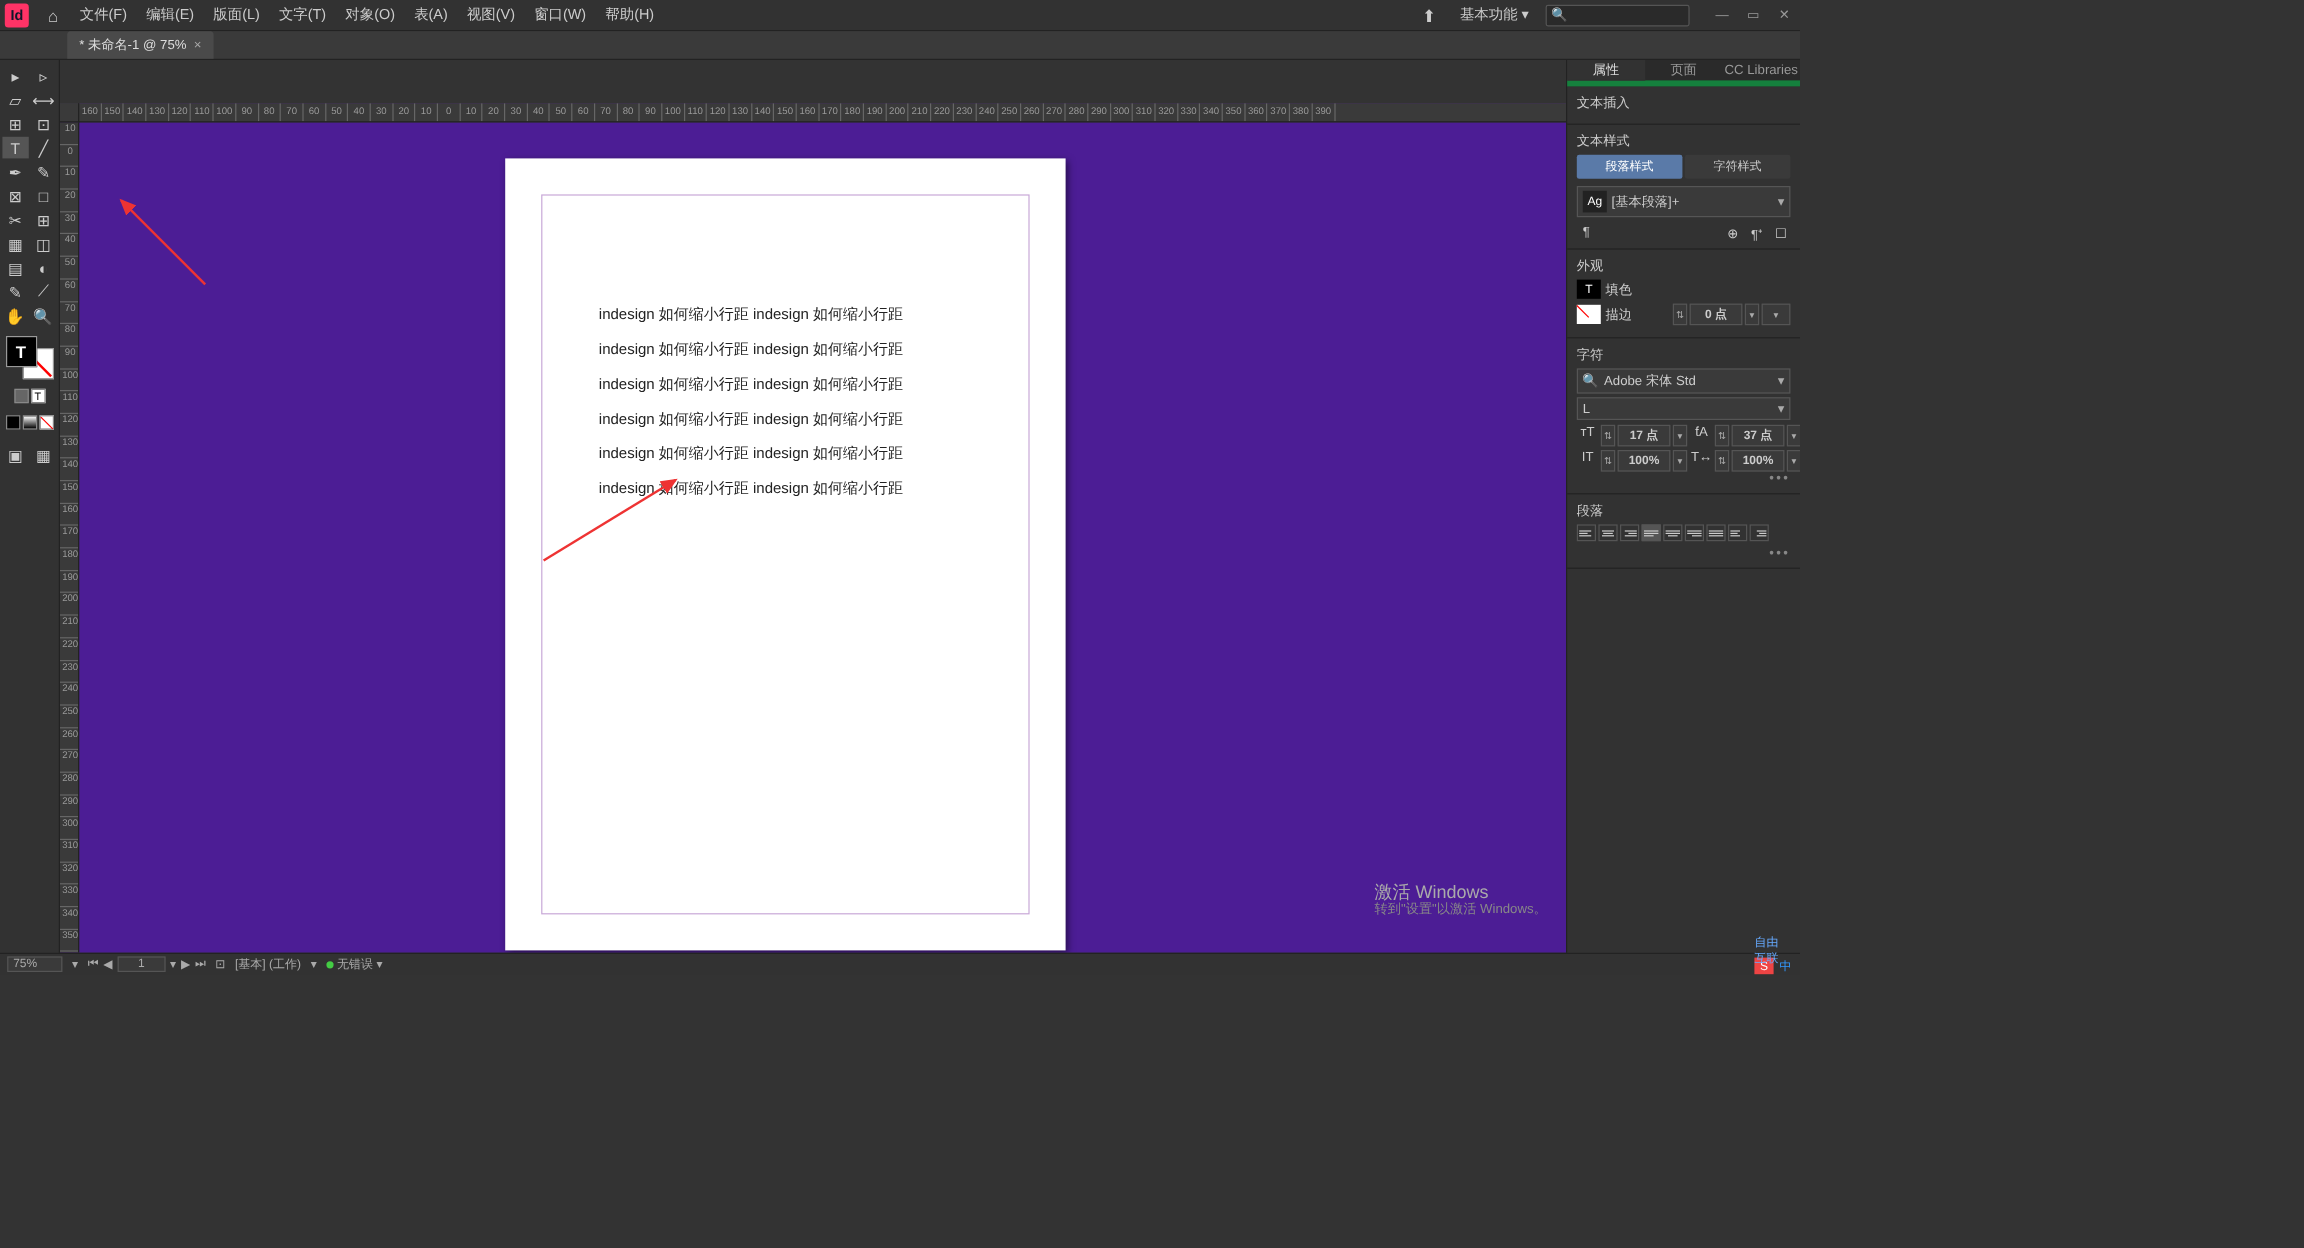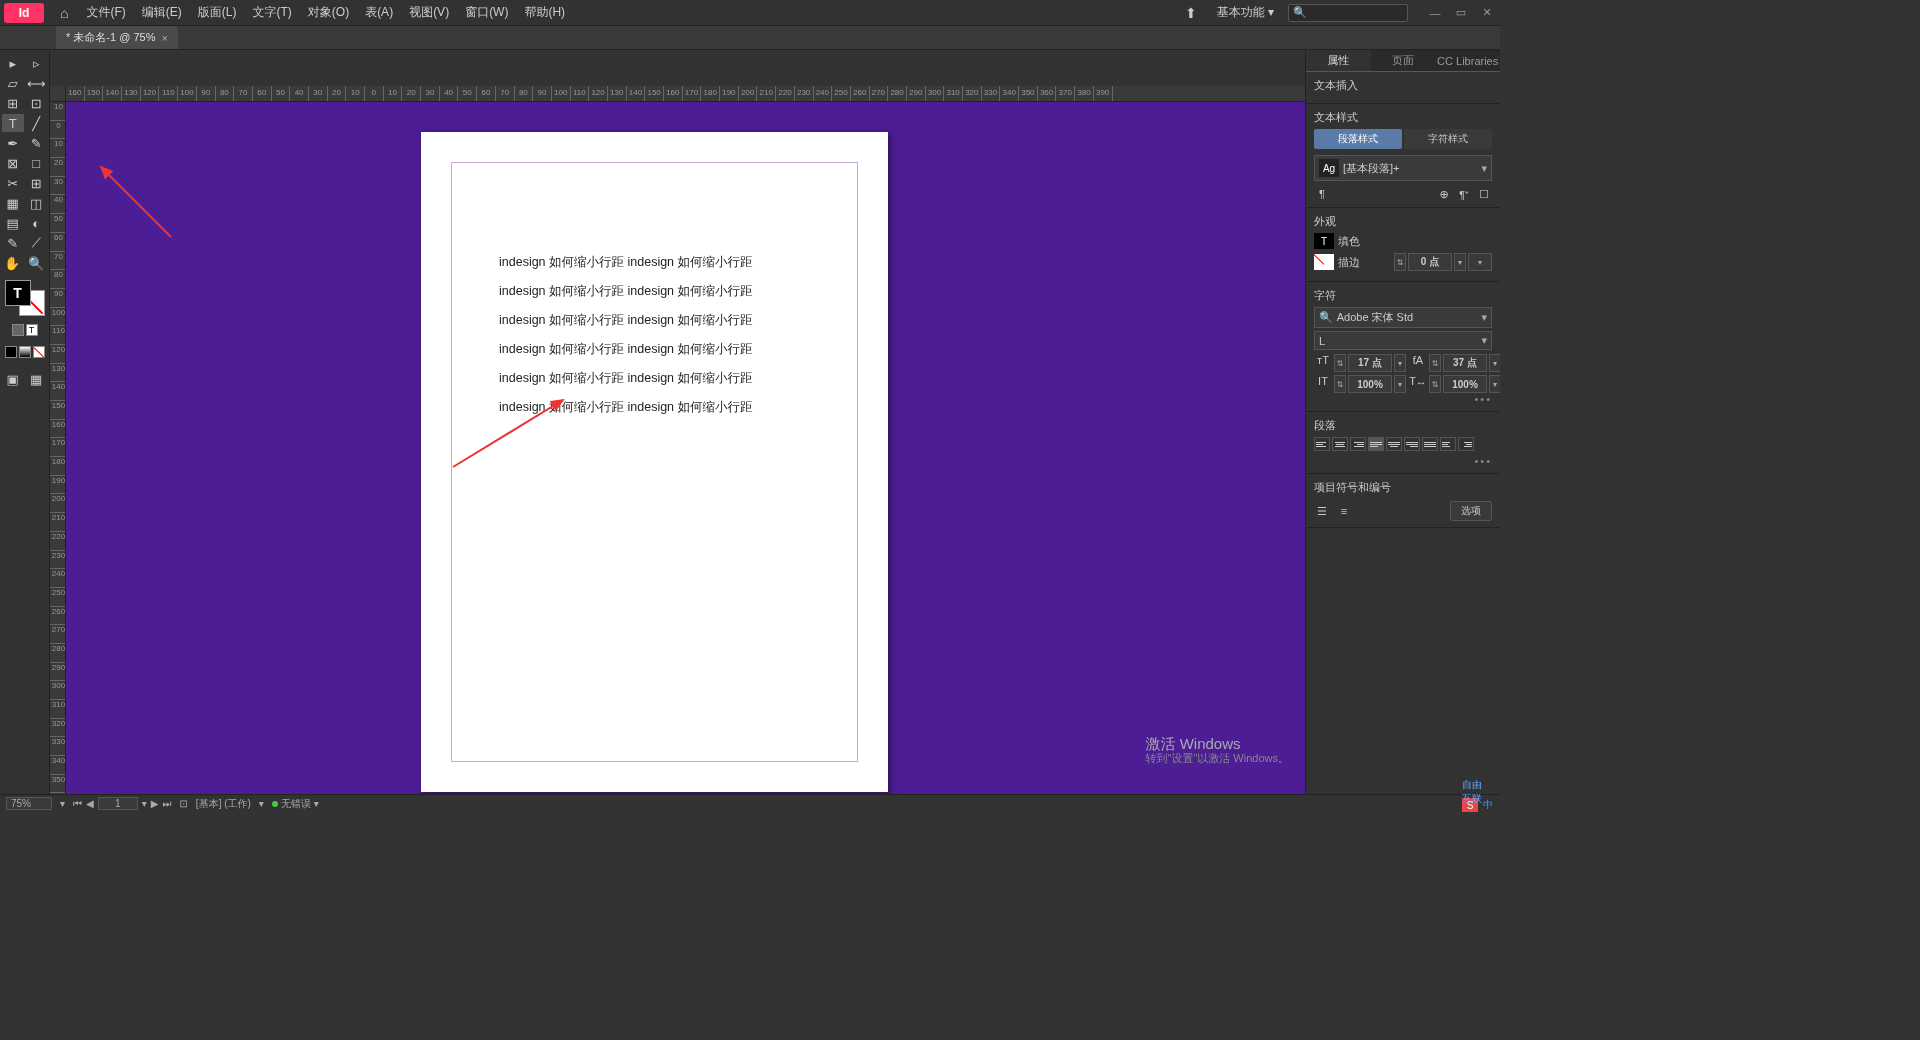--- a/index.html
+++ b/index.html
@@ -1,20 +1,20 @@
 <!DOCTYPE html>
 <html><head>
 <meta charset="utf-8">
 <style>
 * { margin: 0; padding: 0; box-sizing: border-box; font-family: "Microsoft YaHei", sans-serif; user-select: none; }
 body { background: #333; width: 1500px; height: 812px; overflow: hidden; color: #ccc; font-size: 11px; }
 
 
 .menubar { height: 26px; background: #323232; display: flex; align-items: center; padding: 0 4px; border-bottom: 1px solid #222; }
-.app-icon { width: 40px; height: 20px; background: #ff3366; border-radius: 3px; display: flex; align-items: center; justify-content: center; color: #ffffff; font-weight: bold; font-size: 12px; margin-right: 6px; }
+.app-icon { width: 20px; height: 20px; background: #ff3366; border-radius: 3px; display: flex; align-items: center; justify-content: center; color: #0f172a; font-weight: bold; font-size: 12px; margin-right: 6px; }
 .home-icon { color: #ccc; font-size: 14px; margin: 0 10px; cursor: pointer; }
 .menus { display: flex; }
 .menu-item { padding: 4px 8px; color: #ccc; font-size: 12px; cursor: pointer; }
 .menubar-right { margin-left: auto; display: flex; align-items: center; gap: 8px; }
 .share-icon { color: #ccc; font-size: 14px; padding: 0 6px; cursor: pointer; }
 .workspace-dd { color: #ccc; font-size: 12px; padding: 2px 6px; cursor: pointer; }
 .search-box { width: 120px; height: 18px; background: #2a2a2a; border: 1px solid #555; border-radius: 2px; padding: 0 4px; color: #999; font-size: 11px; display: flex; align-items: center; }
 .win-btns { display: flex; gap: 8px; margin-left: 10px; }
 .win-btn { width: 18px; height: 14px; display: flex; align-items: center; justify-content: center; color: #999; cursor: pointer; font-size: 11px; }
 
@@ -62,21 +62,21 @@
 .text-content { position: absolute; top: 116px; left: 78px; right: 78px; color: #222; font-size: 12.5px; font-family: "SimSun", serif; line-height: 29px; }
 .text-line { white-space: nowrap; }
 
 
 .arrow { position: absolute; pointer-events: none; }
 .arrow1 { left: 30px; top: 60px; }
 .arrow2 { left: 382px; top: 290px; }
 
 
 .rightpanel { width: 195px; background: #323232; border-left: 1px solid #222; display: flex; flex-direction: column; font-size: 11px; }
-.panel-tabs { display: flex; height: 22px; background: #2a2a2a; border-bottom: 1px solid #15803d; }
+.panel-tabs { display: flex; height: 22px; background: #2a2a2a; border-bottom: 5px solid #15803d; }
 .ptab { flex: 1; display: flex; align-items: center; justify-content: center; color: #999; cursor: pointer; font-size: 11px; }
 .ptab.active { background: #323232; color: #ddd; border-bottom: 1px solid #323232; }
 .section { border-bottom: 1px solid #222; padding: 6px 8px; }
 .sec-title { color: #ccc; font-size: 11px; margin-bottom: 4px; }
 .style-tabs { display: flex; gap: 2px; margin-bottom: 6px; }
 .stab { flex: 1; text-align: center; padding: 3px 0; background: #3a3a3a; color: #ccc; cursor: pointer; font-size: 10px; border-radius: 2px; }
 .stab.active { background: #5a7aa8; color: #fff; }
 .style-dd { display: flex; align-items: center; background: #3a3a3a; border: 1px solid #555; padding: 3px 4px; gap: 4px; }
 .style-dd-icon { width: 20px; height: 18px; background: #222; color: #fff; display: flex; align-items: center; justify-content: center; font-size: 10px; }
 .dd-arrow { margin-left: auto; color: #aaa; }
@@ -488,30 +488,20 @@
             <div class="ab-line" style="width:70%"></div>
           </div>
         <div class="align-btn">
             <div class="ab-line" style="width:70%;margin-left:auto"></div>
             <div class="ab-line" style="width:50%;margin-left:auto"></div>
             <div class="ab-line" style="width:70%;margin-left:auto"></div>
           </div>
       </div>
       <div class="more-dots">•••</div>
     </div>
-    <div class="section">
-      <div class="sec-title">项目符号和编号</div>
-      <div class="icon-row">
-        <div class="ir-icon">☰</div>
-        <div class="ir-icon">≡</div>
-        <div class="ir-right">
-            <div class="action-btn" style="flex:none;padding:2px 10px">选项</div>
-          </div>
-      </div>
-    </div>
   </div>
 </div>
 
 <div class="statusbar">
   <div class="sb-zoom">75%</div>
     <span>▾</span>
   <div class="sb-nav">
     <span>⏮</span>
     <span>◀</span>
     <div class="sb-page">1</div>

